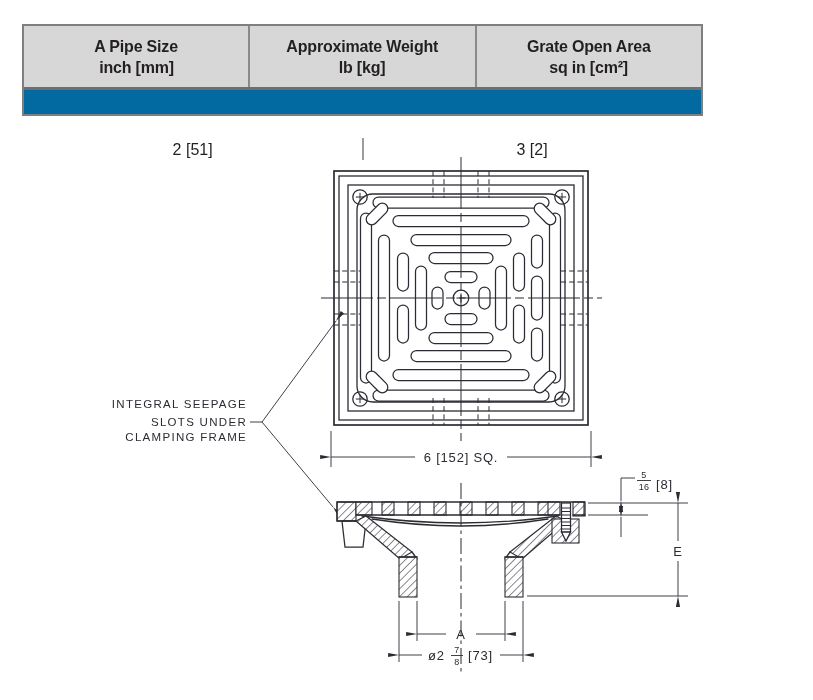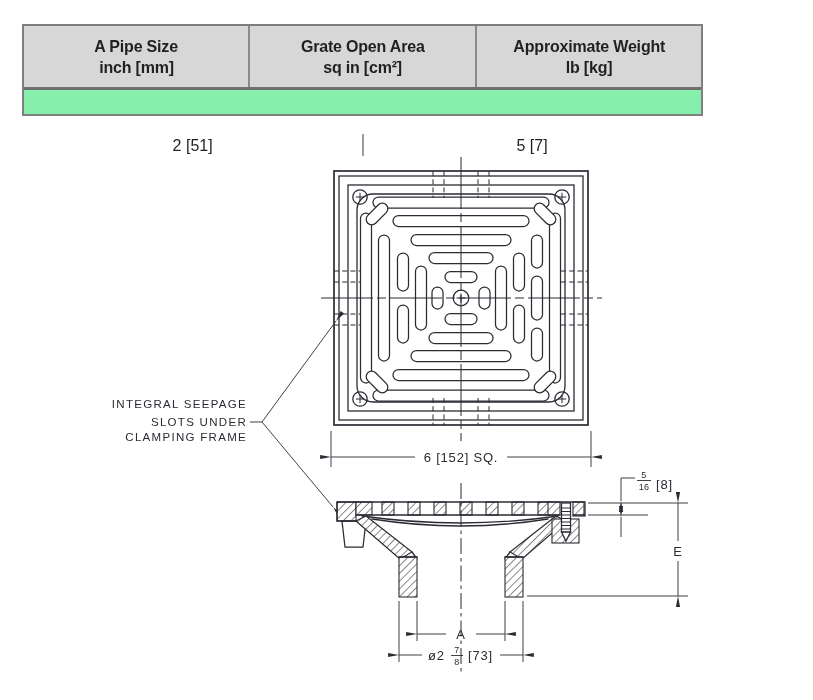--- a/index.html
+++ b/index.html
@@ -2,24 +2,24 @@
 <html><head>
 <meta charset="utf-8">
 <style>
   html,body{margin:0;padding:0;background:#ffffff;}
   body{width:813px;height:700px;position:relative;font-family:"Liberation Sans",sans-serif;overflow:hidden;}
 
   
   .spec-table{
     position:absolute;left:22px;top:24px;width:681px;height:92px;
     display:flex;flex-direction:column;
-    border:2px solid #7f7f7f;box-sizing:border-box;background:#86efac;
+    border:2px solid #7f7f7f;box-sizing:border-box;background:#0369a1;gap:48px;
   }
   .spec-head{display:flex;flex:0 0 61px;background:#d7d7d8;border-bottom:3px solid #6f6f6f;}
-  .spec-vals{display:flex;flex:1 1 auto;background:#ffffff;margin-top:44px;}
+  .spec-vals{display:flex;flex:1 1 auto;background:#ffffff;}
   .spec-cell{
     flex:1 1 33.3%;display:flex;flex-direction:column;align-items:center;justify-content:center;
     color:#231f20;text-align:center;
   }
   .spec-head .spec-cell{border-right:2px solid #8a8a8a;}
   .spec-vals .spec-cell{border-right:2px solid #9c9c9c;}
   .spec-head .spec-cell:last-child,.spec-vals .spec-cell:last-child{border-right:none;}
   .hd1,.hd2{font-size:16.5px;font-weight:700;line-height:21px;letter-spacing:-0.2px;transform:scaleX(0.97);}
   .val{font-size:16.5px;font-weight:400;line-height:22px;transform:scaleX(0.97);}
 
@@ -40,34 +40,34 @@
 </head>
 <body>
 
 <div class="spec-table">
   <div class="spec-head">
     <div class="spec-cell">
       <div class="hd1">A Pipe Size</div>
       <div class="hd2">inch [mm]</div>
     </div>
     <div class="spec-cell">
+      <div class="hd1">Approximate Weight</div>
+      <div class="hd2">lb [kg]</div>
+    </div>
+    <div class="spec-cell">
       <div class="hd1">Grate Open Area</div>
       <div class="hd2">sq in [cm²]</div>
     </div>
-    <div class="spec-cell">
-      <div class="hd1">Approximate Weight</div>
-      <div class="hd2">lb [kg]</div>
-    </div>
   </div>
   <div class="spec-vals">
     <div class="spec-cell">
       <div class="val">2 [51]</div>
     </div>
     <div class="spec-cell">
-      <div class="val">5 [7]</div>
+      <div class="val">3 [2]</div>
     </div>
   </div>
 </div>
 
 <svg class="drawing" viewBox="0 0 813 700">
   <defs>
     <pattern id="hp" width="5.5" height="5.5" patternUnits="userSpaceOnUse" patternTransform="rotate(45)">
       <rect width="5.5" height="5.5" fill="#ffffff"></rect>
       <line x1="0" y1="0" x2="0" y2="5.5" stroke="#2b2b33" stroke-width="1.1"></line>
     </pattern>

